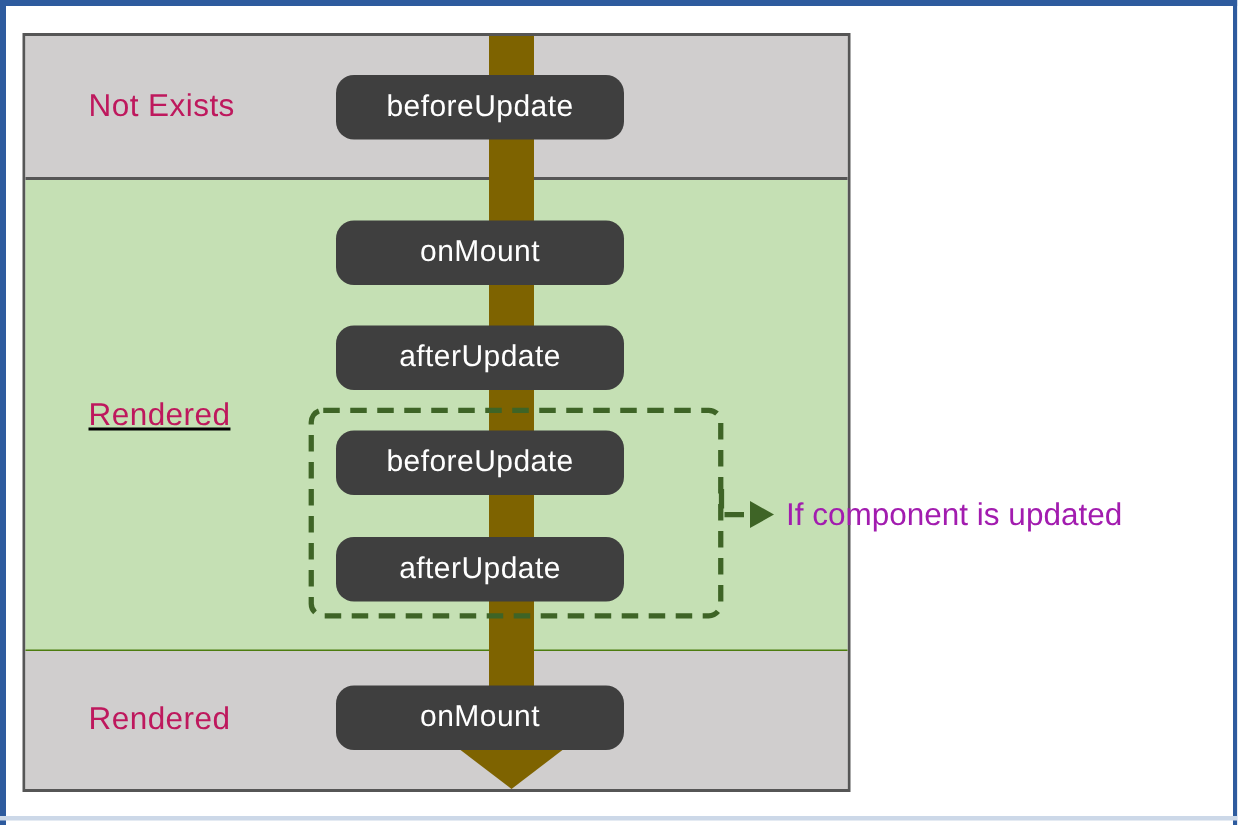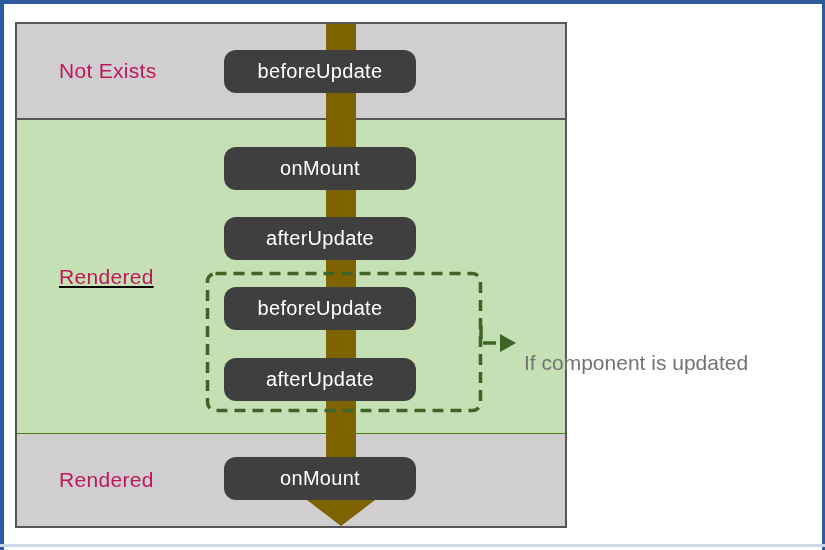--- a/index.html
+++ b/index.html
@@ -66,21 +66,21 @@
 
   
   .overlay-svg {
     position:absolute; left:0; top:0; width:825px; height:550px;
     z-index:4; pointer-events:none;
   }
 
   
   .callout-label {
     position:absolute; left:524px; top:331px; height:26px; line-height:26px;
-    font-size:21px; color:#737373; white-space:nowrap; z-index:5;margin-top:19px;
+    font-size:21px; color:#a21caf; white-space:nowrap; z-index:5;
   }
 </style>
 </head>
 <body>
 
 <div id="page">
 
   <div class="frame-top"></div>
   <div class="frame-left"></div>
   <div class="frame-right"></div>

